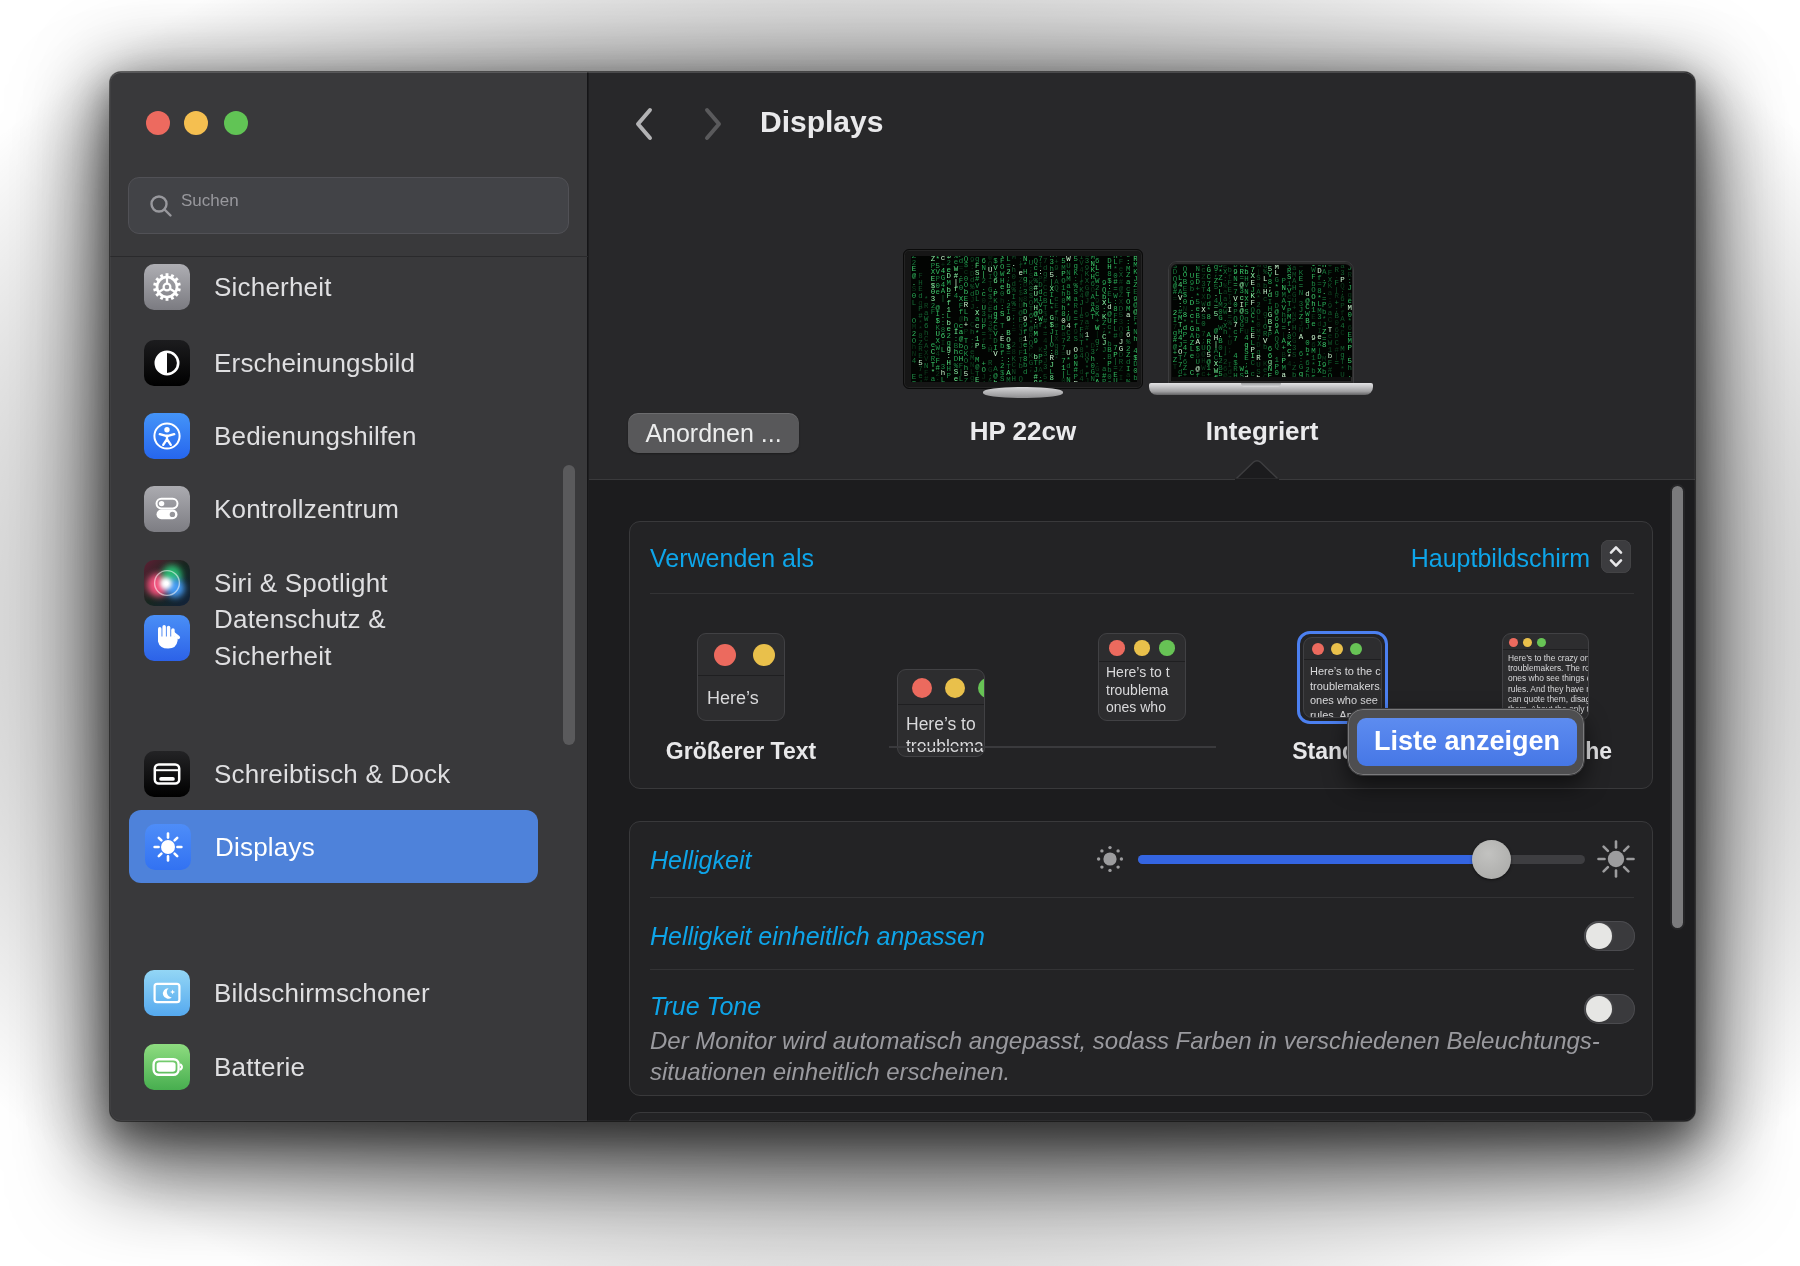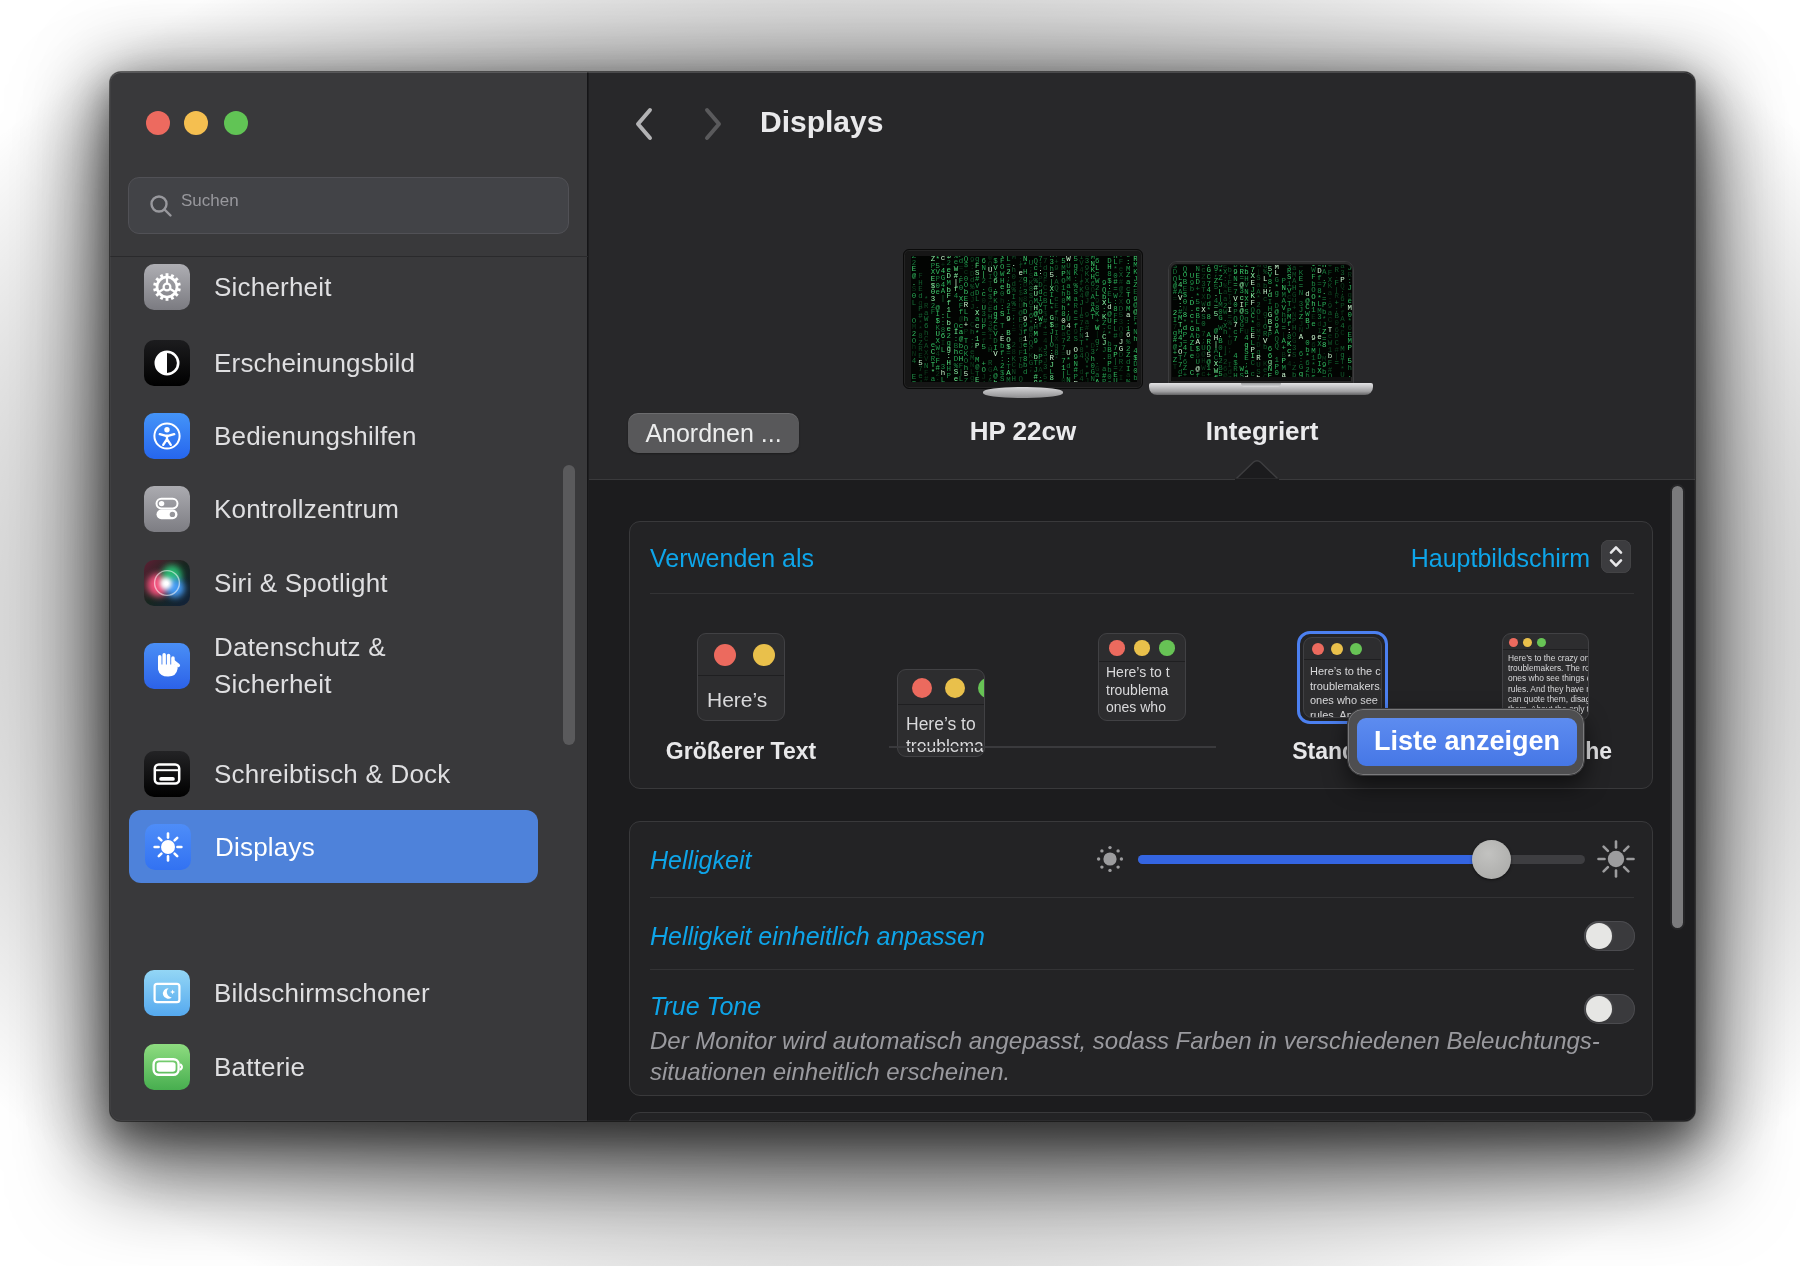--- a/index.html
+++ b/index.html
@@ -186,21 +186,21 @@
         <circle cx="28" cy="15" r="10" fill="#2cc97a" opacity="0.9" filter="url(#sb)"></circle>
         <circle cx="31" cy="28" r="9.5" fill="#46a0ff" opacity="0.95" filter="url(#sb)"></circle>
         <circle cx="23" cy="23" r="12.4" fill="none" stroke="rgba(255,255,255,0.55)" stroke-width="1.4"></circle>
         <circle cx="22" cy="23.5" r="6" fill="#fff" filter="url(#sb2)"></circle>
         <circle cx="22.5" cy="23.5" r="2" fill="#fff"></circle>
       </svg>
     </div>
     <div class="lb">Siri &amp; Spotlight</div>
   </div>
 
-  <div class="row" style="top:544px; height:100px;padding-left:12px;">
+  <div class="row" style="top:516px; height:100px;padding-left:12px;">
     <div class="ic" style="background:linear-gradient(#4a8ff6,#2c62e8);">
       <svg width="46" height="46" viewBox="0 0 46 46">
         <g fill="#fff">
           <rect x="14.0" y="12.0" width="3.5" height="11" rx="1.75"></rect>
           <rect x="18.4" y="10.0" width="3.5" height="13" rx="1.75"></rect>
           <rect x="22.8" y="10.8" width="3.5" height="12.4" rx="1.75"></rect>
           <rect x="27.2" y="13.2" width="3.5" height="10" rx="1.75"></rect>
           <rect x="30.2" y="15.8" width="3.5" height="9.5" rx="1.75" transform="rotate(-52 31.95 20.55)"></rect>
           <path d="M14.0 21.5 H30.7 Q34.3 21.5 33.6 25.8 Q32.4 33.6 24.2 33.6 Q15.6 33.6 14.0 26.5 Z"></path>
         </g>
@@ -377,21 +377,21 @@
           <path d="M10 20.4 L15 25.6 L20 20.4" fill="none" stroke="#e8e8ea" stroke-width="2.6" stroke-linecap="round" stroke-linejoin="round"></path>
         </svg>
       </div>
       <div class="pdiv" style="top:71px;"></div>
 
       <div class="thumb" style="left:67px; top:111px; width:88px; height:88px;">
         <div class="bar" style="height:42px;">
           <div class="dot" style="left:16px; top:10px; width:22px; height:22px; background:#ec6a5e;"></div>
           <div class="dot" style="left:55px; top:10px; width:22px; height:22px; background:#e9c04b;"></div>
         </div>
-        <div class="bodytext" style="left:9px; top:54px; font-size:21px;">Here’s</div>
+        <div class="bodytext" style="left:9px; top:54px; font-size:18px;">Here’s</div>
       </div>
 
       <div class="thumb" style="left:267px; top:117px; width:88px; height:88px;margin-top:30px;">
         <div class="bar" style="height:35px;">
           <div class="dot" style="left:14px; top:8px; width:20px; height:20px; background:#ec6a5e;"></div>
           <div class="dot" style="left:47px; top:8px; width:20px; height:20px; background:#e9c04b;"></div>
           <div class="dot" style="left:80px; top:8px; width:20px; height:20px; background:#67c355;"></div>
         </div>
         <div class="bodytext" style="left:8px; top:43px; font-size:17.5px; line-height:22px; white-space:nowrap;">Here’s to<br>troublema</div>
       </div>

